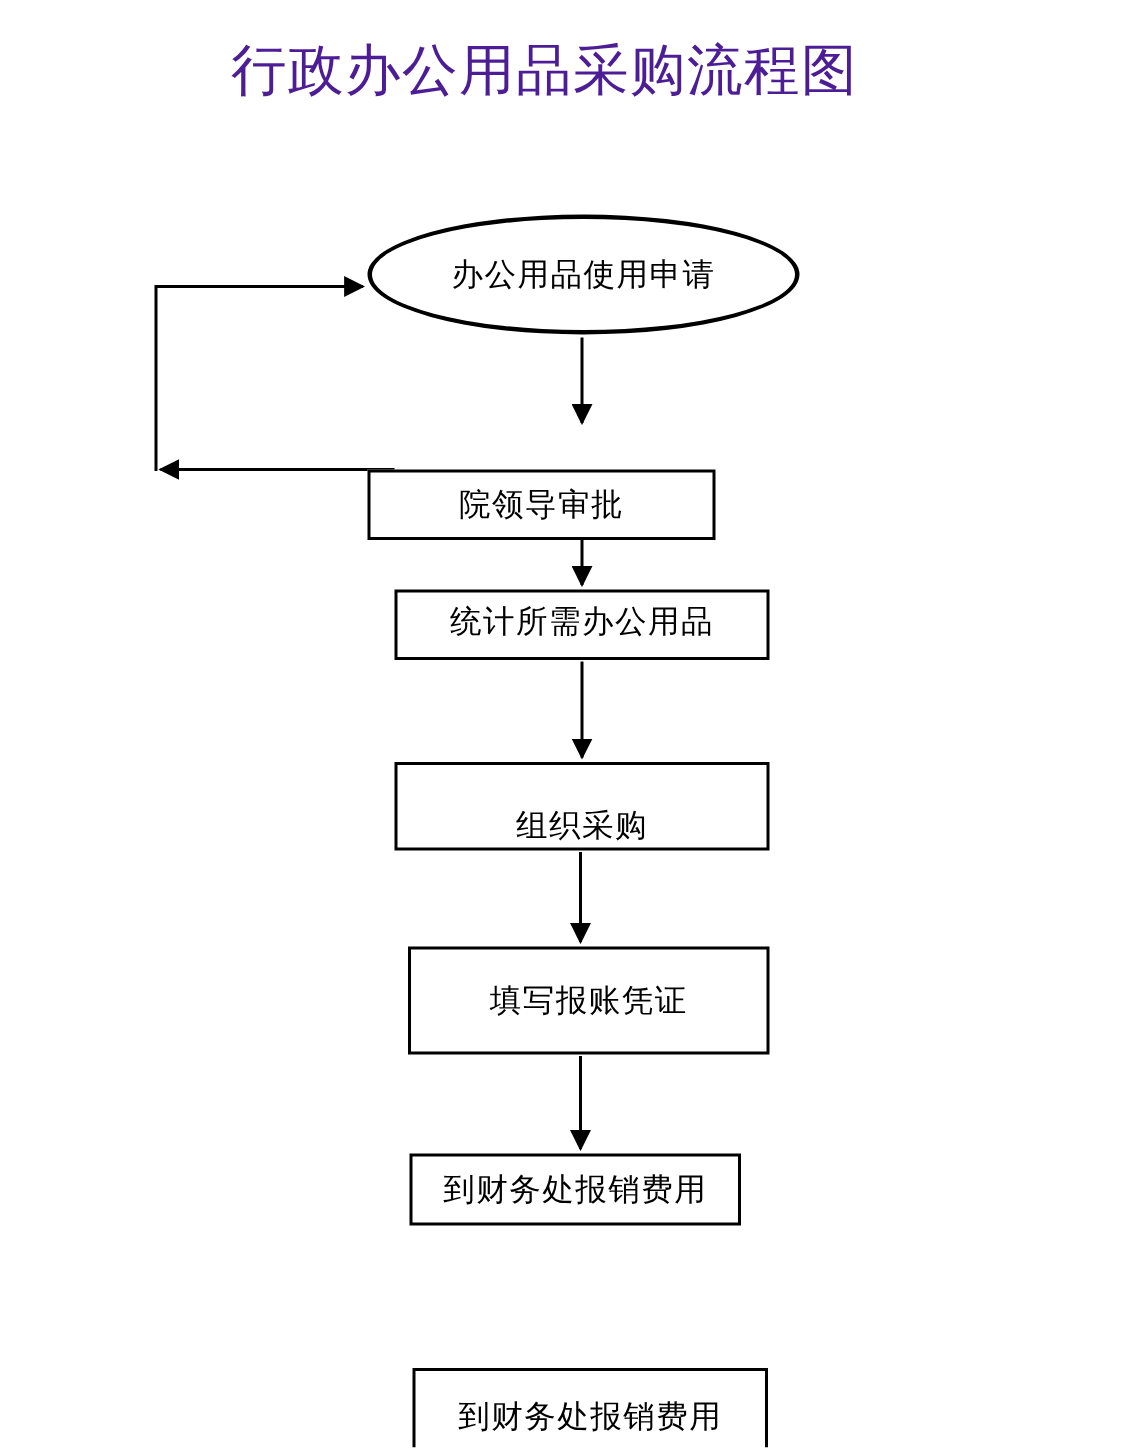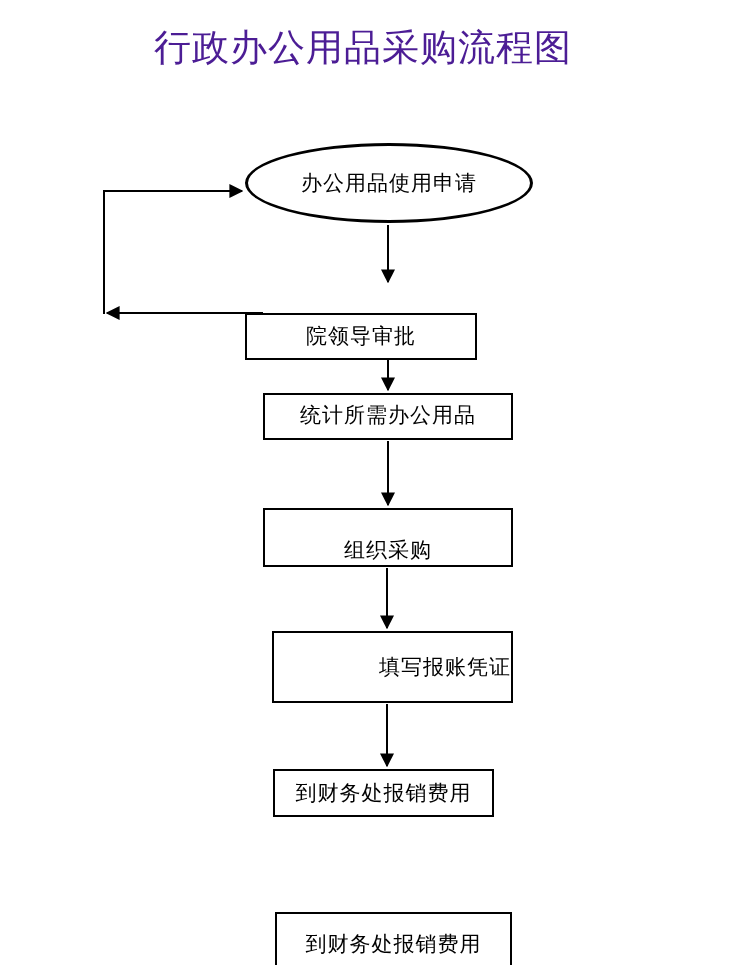--- a/index.html
+++ b/index.html
@@ -11,21 +11,21 @@
     position:absolute;left:154px;top:27px;font-size:37px;line-height:1.15;
     letter-spacing:1px;white-space:nowrap;color:#4c1d95;
   }
   .node{
     position:absolute;display:flex;align-items:center;justify-content:center;
     text-align:center;border:2px solid #000;background:#fff;box-sizing:border-box;
     font-size:21px;letter-spacing:1px;line-height:29px;white-space:nowrap;
   }
   .ellipse{border-radius:50%;border-width:3px;}
   .top-align{align-items:flex-end;padding-top:24px;}
-  .two-line{flex-direction:column;align-items:flex-end;}
+  .two-line{flex-direction:column;}
   .arrow-layer{position:absolute;left:0;top:0;width:754px;height:965px;}
   .arrow-layer path{stroke:#000;stroke-width:2;fill:none;}
 </style>
 </head>
 <body>
 
 <div class="canvas">
 
   <div class="page-title">行政办公用品采购流程图</div>
 

